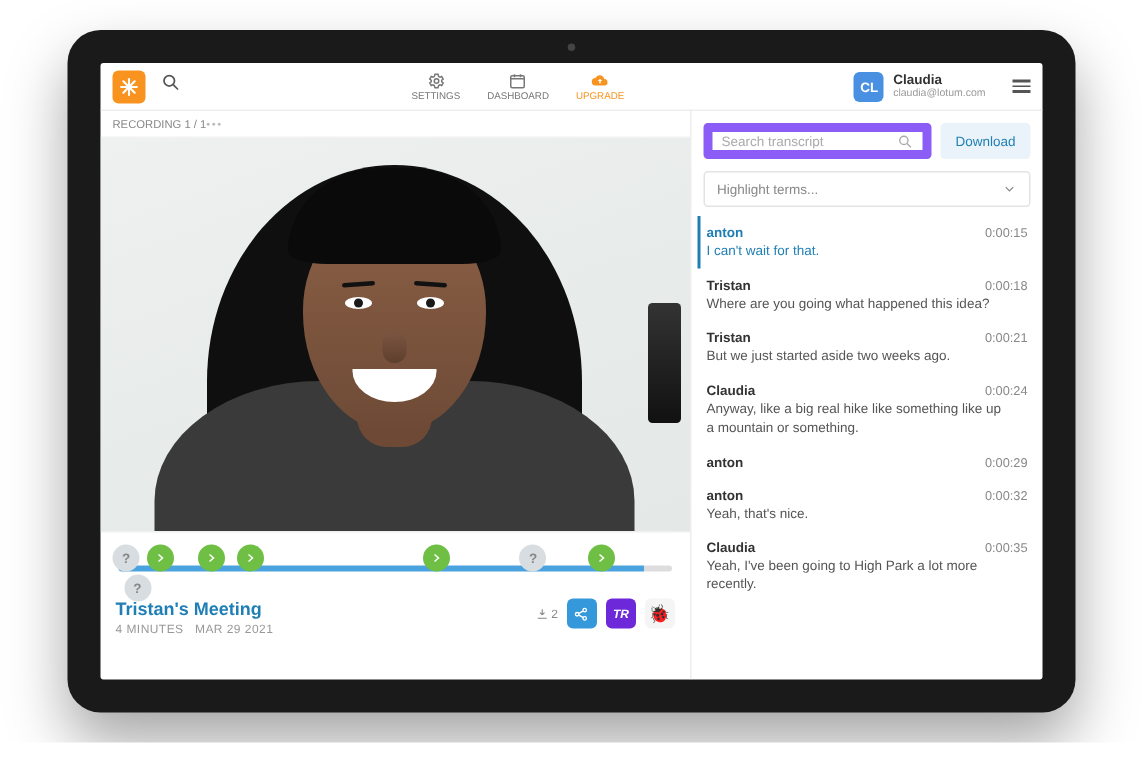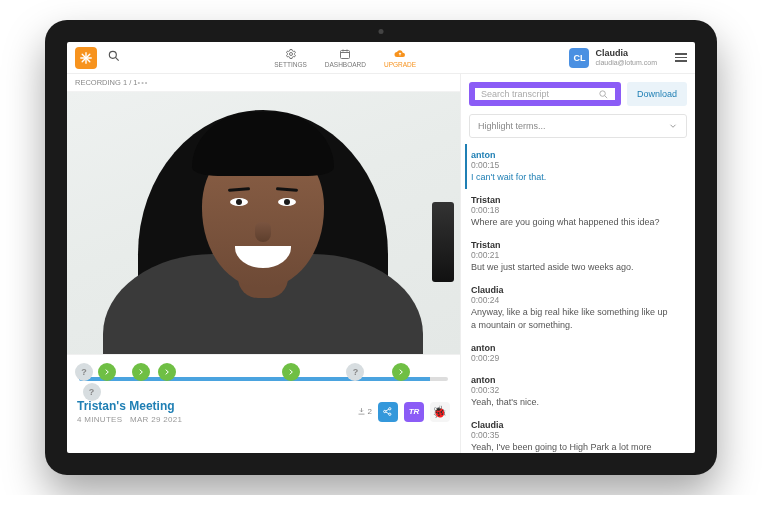--- a/index.html
+++ b/index.html
@@ -49,46 +49,46 @@
   .neck { position:absolute; bottom:56px; left:50%; transform:translateX(-50%); width:50px; height:40px; background:#6e4a36; border-radius: 0 0 20px 20px; }
   .device-right { position:absolute; right:6px; top:110px; width:22px; height:80px; background:linear-gradient(180deg,#333,#111); border-radius:3px; }
 
   .timeline { padding: 8px 8px 4px; border-top:1px solid #f0f0f0; }
   .tline { position:relative; height:24px; }
   .track { position:absolute; left:4px; right:4px; top:14px; height:4px; background:linear-gradient(90deg,#4aa3df 0%, #4aa3df 95%, #ddd 95%, #ddd 100%); border-radius:2px; }
   .tick { position:absolute; top:0; width:18px; height:18px; display:flex; align-items:center; justify-content:center; font-size:8px; color:#fff; border-radius:50%; cursor:pointer; }
   .tick.g { background:#6fbf44; }
   .tick.q { background:#d7dde0; color:#888; font-weight:600; font-size:9px; }
   .tick.q2 { top:20px; }
-  .meeting-bar { display:flex; align-items:center; justify-content:space-between; padding: 8px 10px 10px; }
+  .meeting-bar { display:flex; align-items:flex-start; justify-content:space-between; padding: 8px 10px 10px; }
   .meeting-left .title { color:#1f7fb4; font-weight:600; font-size:12px; }
   .meeting-left .meta { color:#999; font-size:8px; letter-spacing:0.3px; margin-top:2px; }
   .meeting-right { display:flex; align-items:center; gap:6px; }
   .dl-count { font-size:8px; color:#888; display:flex; align-items:center; gap:2px; }
   .btn-sq { width:20px; height:20px; border-radius:4px; display:flex; align-items:center; justify-content:center; color:#fff; cursor:pointer; }
   .btn-share { background:#3498db; }
-  .btn-tr { background:#8b5cf6; font-size:8px; font-weight:700;font-style:italic; }
+  .btn-tr { background:#6d28d9; font-size:8px; font-weight:700;font-style:italic; }
   .btn-ff { background:#f5f5f5; font-size:12px; }
   
   .right { flex:1; display:flex; flex-direction:column; }
   .tabs { display:flex; border-bottom:1px solid #eee; }
   .tab { flex:0 0 auto; padding:8px 14px; font-size:10px; color:#888; cursor:pointer; }
   .tab.active { color:#1f7fb4; border:1px solid #eee; border-bottom:1px solid #fff; border-radius:3px 3px 0 0; margin-bottom:-1px; background:#fff; }
   .search-row { display:flex; gap:6px; padding:8px; align-items:stretch; }
   .search-box { flex:1; border:6px solid #8b5cf6; border-radius:3px; display:flex; align-items:center; padding: 0 6px; height:24px; }
   .search-box input { border:none; outline:none; font-size:9px; flex:1; color:#333; }
   .search-box input::placeholder { color:#aaa; }
   .dl-btn { background:#eaf3f9; color:#1f7fb4; font-size:9px; border:none; border-radius:3px; padding:0 10px; cursor:pointer; }
   .hl-row { padding: 0 8px 6px; }
   .hl-select { width:100%; height:24px; border:1px solid #e3e3e3; border-radius:3px; font-size:9px; color:#888; padding:0 8px; display:flex; align-items:center; justify-content:space-between; cursor:pointer; }
   .transcript { flex:1; overflow-y:auto; padding: 0 4px 8px 8px; position:relative; }
   .transcript::-webkit-scrollbar { width:6px; }
   .transcript::-webkit-scrollbar-thumb { background:#cfd8dc; border-radius:3px; }
   .entry { padding:6px 6px 6px 2px; border-bottom:0; }
-  .entry .row1 { display:flex; justify-content:space-between; align-items:baseline;flex-direction:column; }
+  .entry .row1 { display:flex; justify-content:space-between; align-items:baseline; }
   .entry .speaker { font-size:9px; font-weight:600; color:#333; }
   .entry .ts { font-size:8.5px; color:#888; }
   .entry .text { font-size:9px; color:#555; line-height:1.35; margin-top:1px; padding-right:12px; }
   .entry.active .speaker { color:#1f7fb4; }
   .entry.active .text { color:#1f7fb4; }
   .entry.active { border-left:2px solid #1f7fb4; padding-left:4px; margin-left:-4px; }
   .chev { width:10px; height:10px; }
 </style>
 </head>
 <body>

